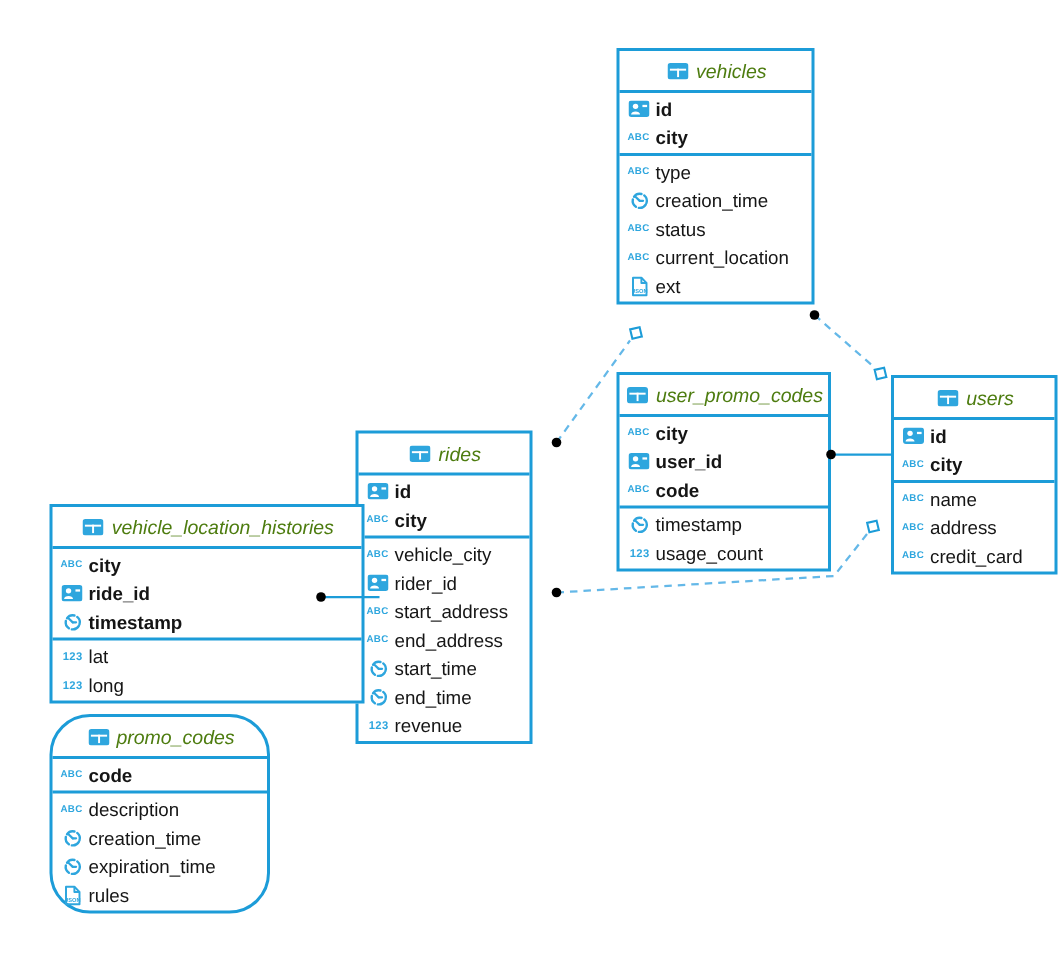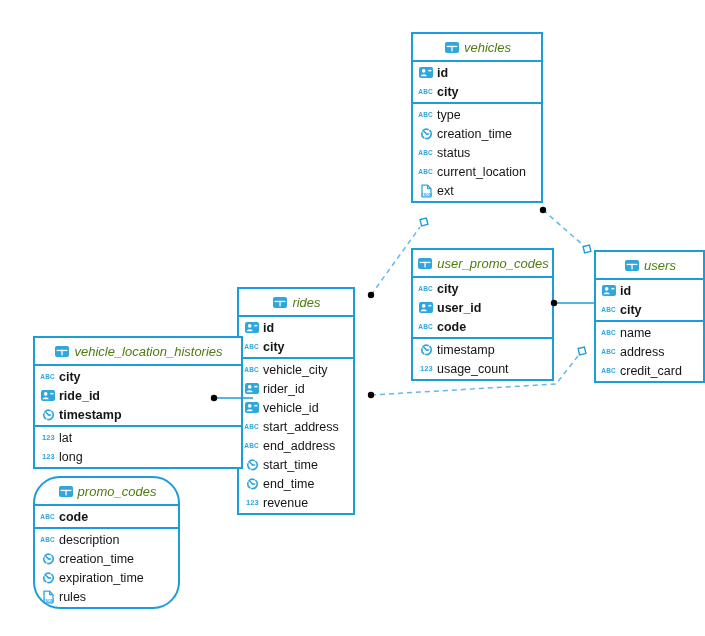--- a/index.html
+++ b/index.html
@@ -256,31 +256,20 @@
       <rect width="14" height="11" rx="2" fill="#2ea6de"></rect>
       <circle cx="4.7" cy="3.9" r="1.8" fill="#fff"></circle>
       <path d="M1.7 9.3 C1.7 6.6 7.7 6.6 7.7 9.3 Z" fill="#fff"></path>
       <rect x="9.3" y="2.9" width="3.1" height="1.5" fill="#fff"></rect>
             </svg>
           </span>
           <span>rider_id</span>
         </div>
         <div class="field-row">
           <span class="fld-icon">
-            <svg width="14" height="11" viewBox="0 0 14 11">
-      <rect width="14" height="11" rx="2" fill="#2ea6de"></rect>
-      <circle cx="4.7" cy="3.9" r="1.8" fill="#fff"></circle>
-      <path d="M1.7 9.3 C1.7 6.6 7.7 6.6 7.7 9.3 Z" fill="#fff"></path>
-      <rect x="9.3" y="2.9" width="3.1" height="1.5" fill="#fff"></rect>
-            </svg>
-          </span>
-          <span>vehicle_id</span>
-        </div>
-        <div class="field-row">
-          <span class="fld-icon">
             <span class="abc-glyph">ABC</span>
           </span>
           <span>start_address</span>
         </div>
         <div class="field-row">
           <span class="fld-icon">
             <span class="abc-glyph">ABC</span>
           </span>
           <span>end_address</span>
         </div>

